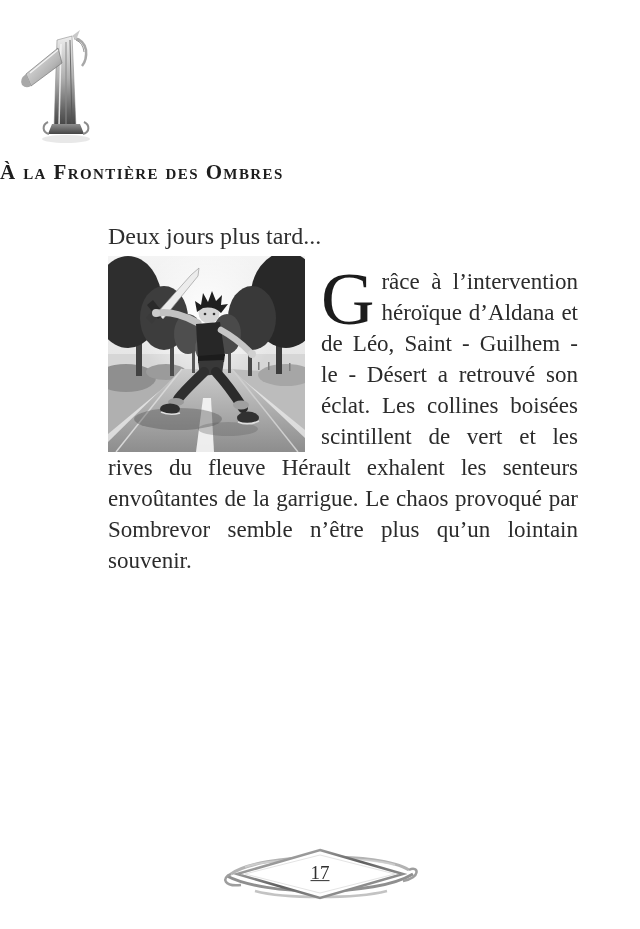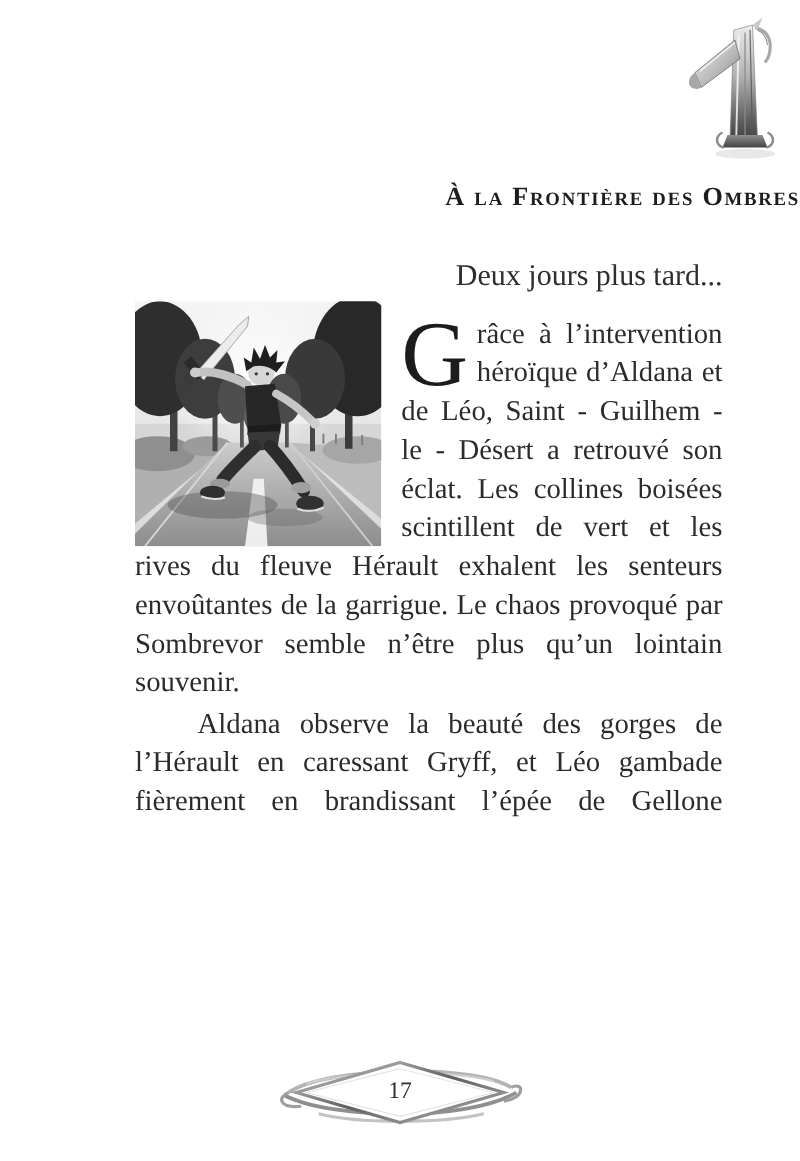--- a/index.html
+++ b/index.html
@@ -6,34 +6,33 @@
   .page {
     position: relative;
     width: 640px;
     height: 929px;
     margin: 0 auto;
     background: #ffffff;
     font-family: "Liberation Serif", "DejaVu Serif", serif;
     color: #2b2b2b;
     overflow: hidden;
   }
-  .chapter-head { text-align: right; padding-top: 10px; }
+  .chapter-head { text-align: left; padding-top: 26px; }
   .chapter-number-wrap { display: inline-block; line-height: 0; }
   .chapter-title {
     margin: 10px 0 0 0;
     font-size: 21px;
     font-weight: 600;
     font-variant: small-caps;
     letter-spacing: 1.4px;
     color: #1d1d1d;
   }
   .text-col { margin: 0 62px 0 108px; }
   .intro-line {
     margin-top: 38px;
-    text-align: right;
     font-size: 24px;
     color: #2e2e2e;
   }
   .body-text {
     font-size: 23px;
     line-height: 31px;
     text-align: justify;
     text-justify: inter-word;
   }
   .para { margin: 0; }
@@ -63,20 +62,21 @@
     height: 54px;
   }
   .page-footer svg { display: block; width: 210px; height: 54px; }
   .page-number {
     position: absolute;
     left: 50%;
     top: 50%;
     transform: translate(-50%, -54%);
     font-size: 19px;
     color: #2f2f2f;
+    text-decoration: underline;
   }
 </style>
 </head>
 <body>
 
 <div class="page">
 
   <header class="chapter-head">
     <span class="chapter-number-wrap">
       
@@ -196,21 +196,20 @@
             <ellipse cx="68" cy="146" rx="8" ry="4" fill="#9a9a9a"></ellipse>
             <ellipse cx="62" cy="153" rx="10" ry="5.5" fill="#2f2f2f"></ellipse>
             <path d="M53,156 Q62,160 72,157" stroke="#e0e0e0" stroke-width="1.6" fill="none"></path>
             <path d="M108,116 C118,127 128,141 135,152" stroke="#2b2b2b" stroke-width="10" fill="none" stroke-linecap="round"></path>
             <ellipse cx="133" cy="149" rx="8" ry="4.5" fill="#a0a0a0"></ellipse>
             <ellipse cx="140" cy="162" rx="11" ry="6.5" fill="#313131"></ellipse>
             <path d="M130,166 Q140,170 151,165" stroke="#dddddd" stroke-width="1.8" fill="none"></path>
           </svg>
         </span><span class="dropcap">G</span><span>râce à l’intervention héroïque d’Aldana et de Léo, Saint - Guilhem - le - Désert a retrouvé son éclat. Les collines boisées scintillent de vert et les rives du fleuve Hérault exhalent les senteurs envoûtantes de la garrigue. Le chaos provoqué par Sombrevor semble n’être plus qu’un lointain souvenir.</span>
       </p>
-      <p class="para indented last-justified">Aldana observe la beauté des gorges de l’Hérault en caressant Gryff, et Léo gambade fièrement en brandissant l’épée de Gellone</p>
     </div>
   </div>
 
   <footer class="page-footer">
 
     <svg viewBox="0 0 210 54">
       <defs>
         <linearGradient id="dg" x1="0" y1="0" x2="1" y2="1">
           <stop offset="0" stop-color="#d4d4d4"></stop>
           <stop offset="0.5" stop-color="#5f5f5f"></stop>

